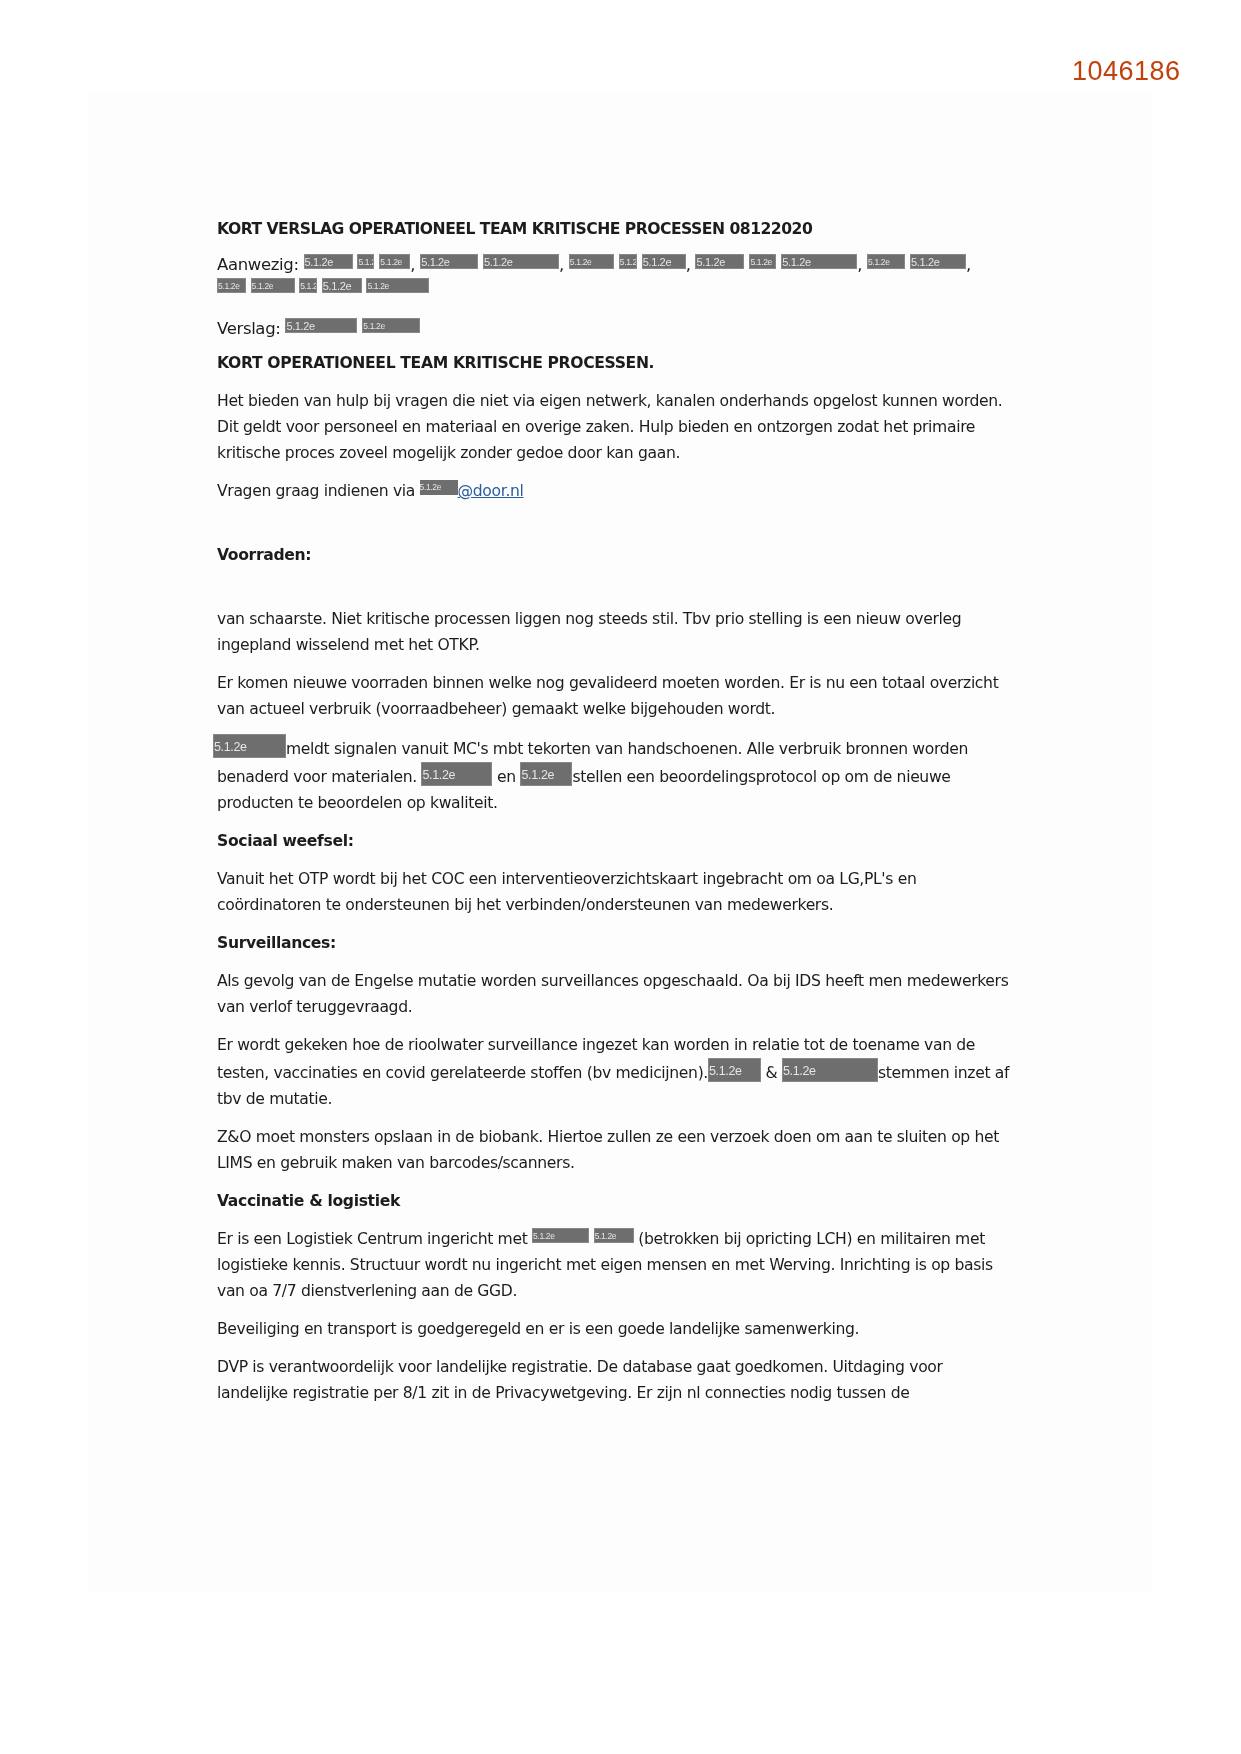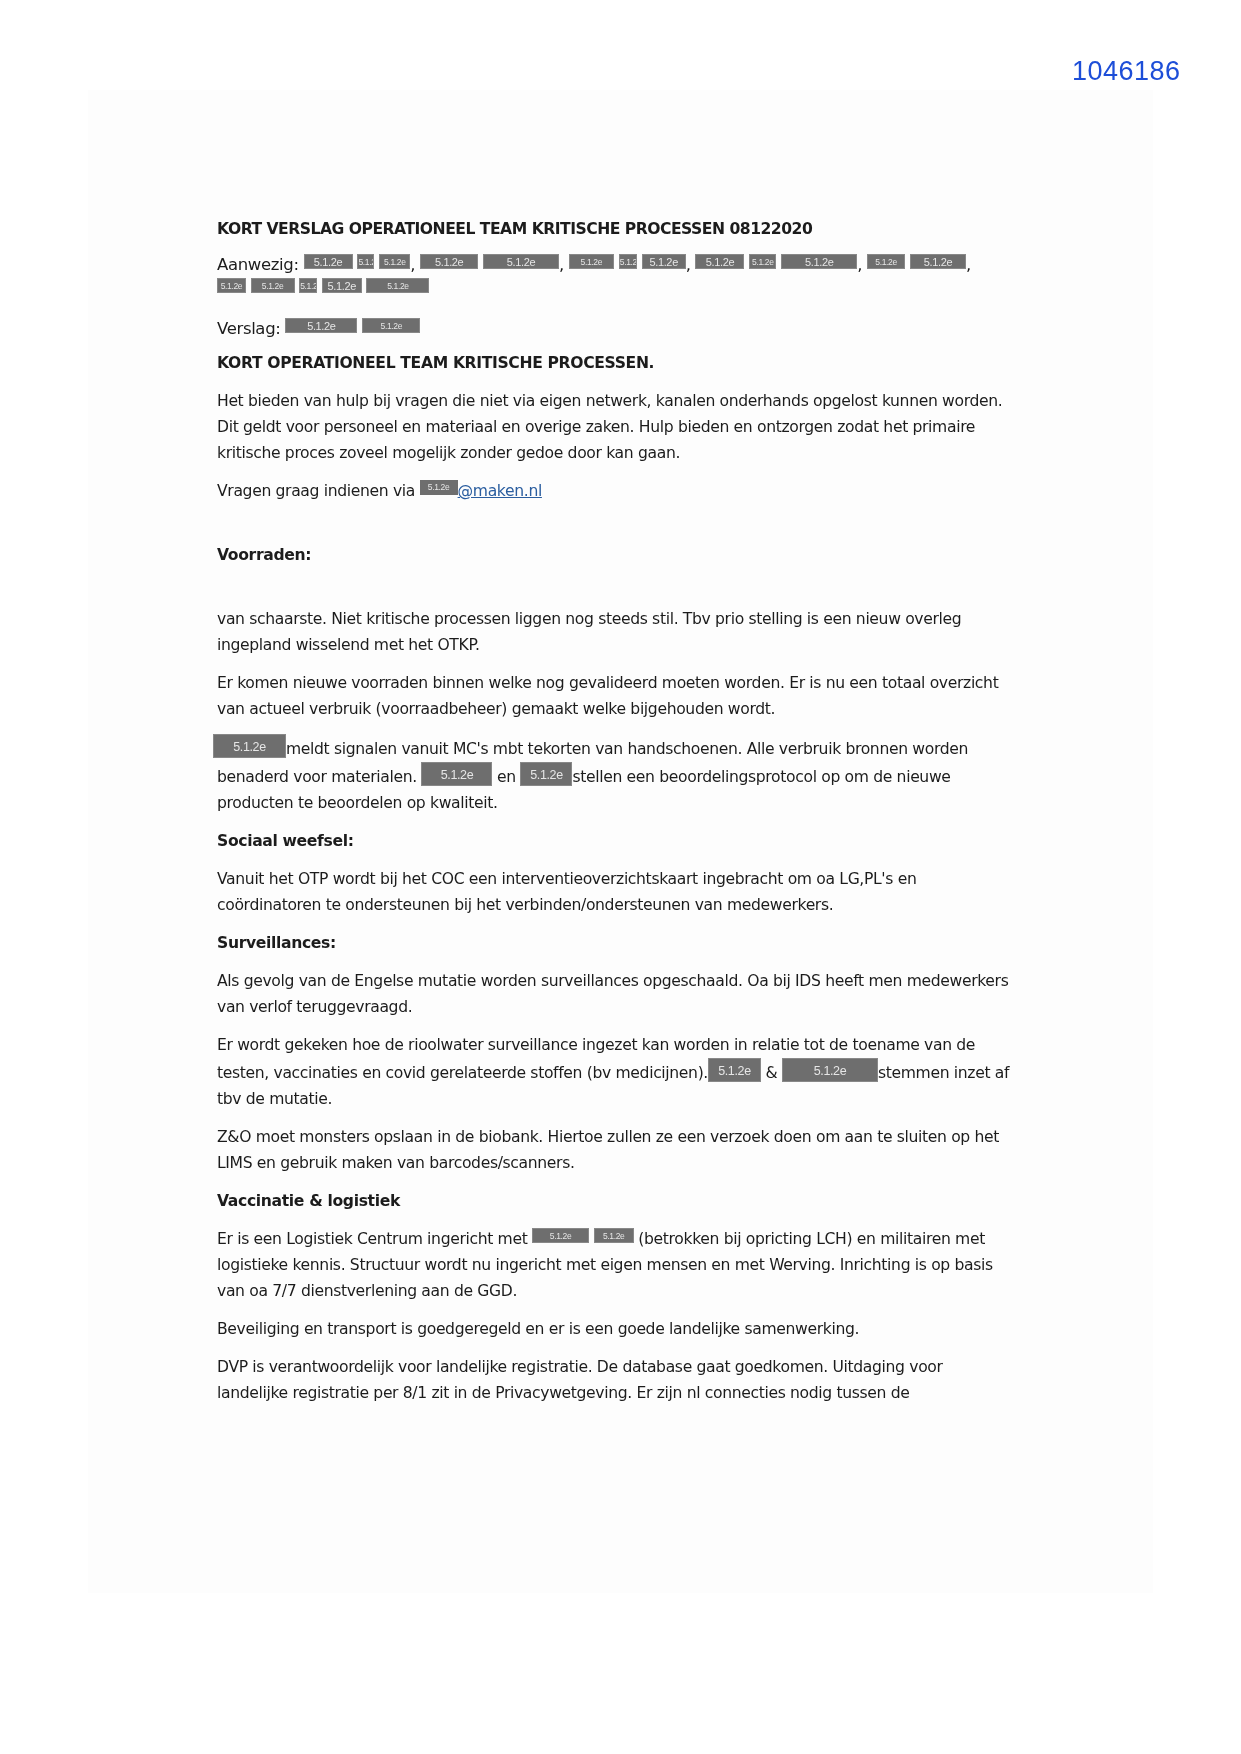--- a/index.html
+++ b/index.html
@@ -2,39 +2,39 @@
 <html><head>
 <meta charset="utf-8">
 <style>
   html, body { margin: 0; padding: 0; }
   body {
     width: 1241px; height: 1754px; background: #ffffff; position: relative;
     font-family: "Liberation Sans", sans-serif; color: #1a1a1a; overflow: hidden;
   }
   .doc-id {
     position: absolute; top: 56px; left: 1072px;
-    font-family: "Liberation Sans", sans-serif; font-size: 27px; color: #1d4ed8;
+    font-family: "Liberation Sans", sans-serif; font-size: 27px; color: #c2410c;
     letter-spacing: 0.5px;
   }
   .scan-area {
     position: absolute; left: 88px; top: 90px; width: 1065px; height: 1503px;
     background: #fdfdfd;
   }
   .content {
     position: absolute; left: 217px; top: 216px; width: 800px;
     font-family: "DejaVu Sans", sans-serif; font-size: 15.6px; line-height: 26px;
     color: #1c1c1c; letter-spacing: -0.35px;
   }
   .content p { margin: 0; }
   .title { font-weight: bold; font-size: 15.6px; letter-spacing: -0.5px; }
   .h { font-weight: bold; }
   .r {
     display: inline-block; background: #6e6e6e; color: #e6e6e6;
     font-family: "Liberation Sans", sans-serif; font-size: 11px; line-height: 15px;
-    height: 15px; text-align: center; vertical-align: 1px; border: 1px solid #888;
+    height: 15px; text-align: left; vertical-align: 1px; border: 1px solid #888;
     box-sizing: border-box; overflow: hidden; white-space: nowrap;
   }
   .r.s { font-size: 8.5px; }
   .r.tall { height: 24px; line-height: 24px; font-size: 12.5px; vertical-align: -4px; }
   a.mail { color: #2a5d9f; text-decoration: underline; }
   .attendees { font-size: 16.5px; }
   .gap { height: 12px; }
 </style>
 </head>
 <body>
@@ -79,21 +79,21 @@
     <span class="r s" style="width:58px">5.1.2e</span>
   </div>
 
   <div style="height:8px"></div>
   <p class="h">KORT OPERATIONEEL TEAM KRITISCHE PROCESSEN.</p>
   <div class="gap"></div>
   <p>Het bieden van hulp bij vragen die niet via eigen netwerk, kanalen onderhands opgelost kunnen worden. Dit geldt voor personeel en materiaal en overige zaken. Hulp bieden en ontzorgen zodat het primaire kritische proces zoveel mogelijk zonder gedoe door kan gaan.</p>
   <div class="gap"></div>
   <p>
     <span>Vragen graag indienen via</span>
-    <a class="mail"><span class="r s" style="width:38px;border:none;vertical-align:1px">5.1.2e</span><span>@maken.nl</span></a>
+    <a class="mail"><span class="r s" style="width:38px;border:none;vertical-align:1px">5.1.2e</span><span>@door.nl</span></a>
   </p>
 
   <div style="height:38px"></div>
   <p class="h">Voorraden:</p>
   <div class="gap"></div>
   <p>
     <br>
     <span>van schaarste. Niet kritische processen liggen nog steeds stil. Tbv prio stelling is een nieuw overleg ingepland wisselend met het OTKP.</span>
   </p>
   <div class="gap"></div>

